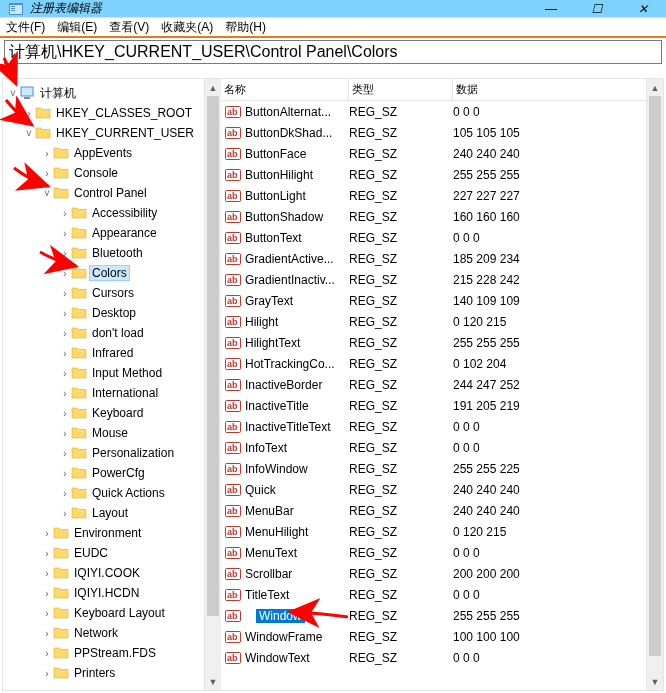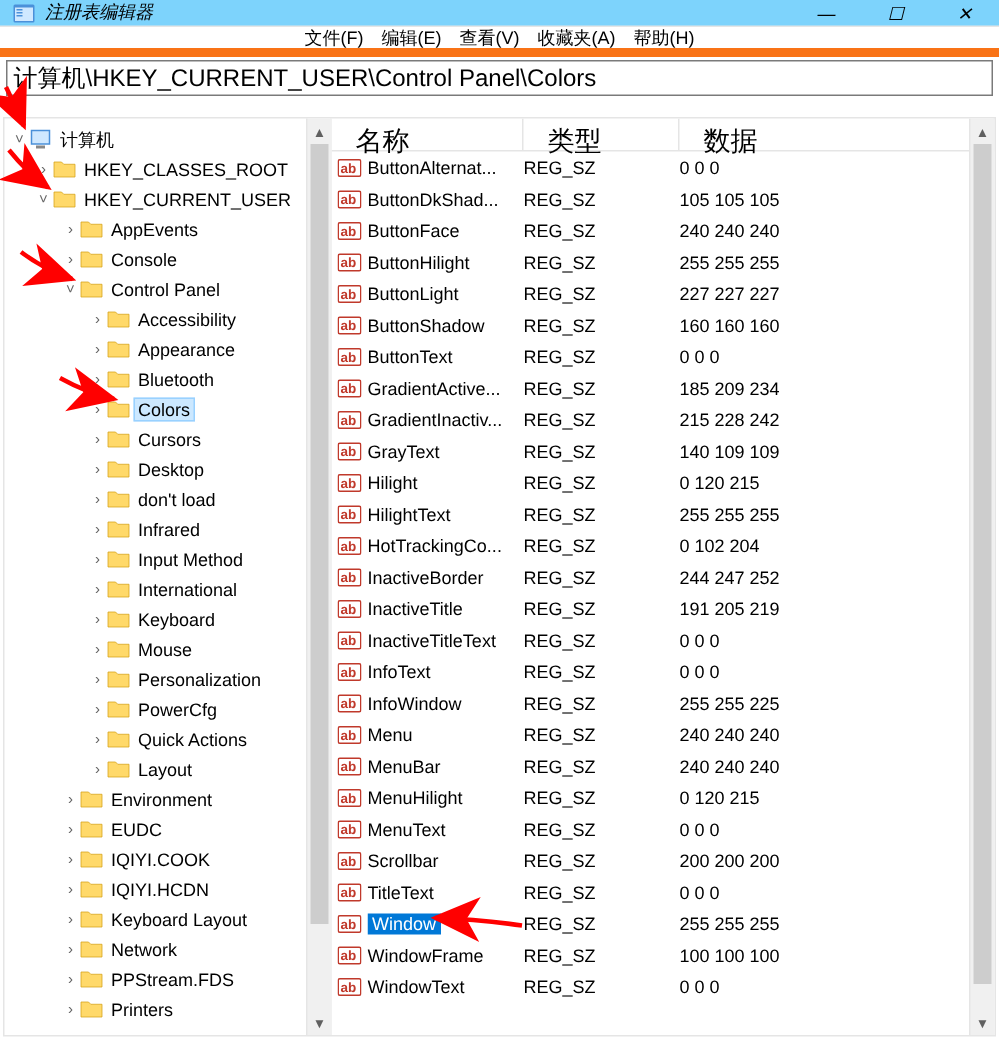--- a/index.html
+++ b/index.html
@@ -5,21 +5,21 @@
 * { box-sizing: border-box; margin: 0; padding: 0; font-family: "Microsoft YaHei", "Segoe UI", Tahoma, sans-serif; font-size: 12px; }
 body { width: 666px; height: 693px; background: #fff; position: relative; overflow: hidden; }
 
 
 .titlebar { height: 18px; background: #7dd3fc; display: flex; align-items: center; border-bottom: 1px solid #e5e5e5; font-style: italic; }
 .titlebar .appicon { width: 16px; height: 16px; margin: 0 6px 0 8px; }
 .titlebar .title { flex: 1; color: #000; font-size: 12px; }
 .titlebar .winbtn { width: 46px; height: 30px; display: flex; align-items: center; justify-content: center; color: #000; }
 
 
-.menubar { height: 20px; display: flex; align-items: center; padding: 0 0; border-bottom: 6px solid #f97316; justify-content: center; }
+.menubar { height: 20px; display: flex; align-items: center; padding: 0 0; border-bottom: 2px solid #f97316; }
 .menubar .menuitem { padding: 2px 6px; color: #000; font-size: 12px; }
 
 
 .addressbar { height: 24px; border: 1px solid #7a7a7a; margin: 2px 4px; display: flex; align-items: center; padding: 0 4px; }
 .addressbar .path { flex: 1; font-size: 16px; color: #000; }
 
 
 .main { position: absolute; top: 78px; left: 2px; right: 2px; bottom: 2px; display: flex; border: 1px solid #e5e5e5; }
 .treepane { width: 218px; overflow: hidden; border-right: 1px solid #e5e5e5; position: relative; padding-top: 4px; }
 .listpane { flex: 1; overflow: hidden; position: relative; }
@@ -33,31 +33,31 @@
 .indent0 { padding-left: 4px; }
 .indent1 { padding-left: 20px; }
 .indent2 { padding-left: 38px; }
 .indent3 { padding-left: 56px; }
 
 
 .folder-svg { fill: #ffd96a; stroke: #d4a017; stroke-width: 0.5; }
 
 
 .listhead { height: 22px; display: flex; border-bottom: 1px solid #e5e5e5; }
-.listhead .col { padding: 3px 16px; font-size: 18px; border-right: 1px solid #e5e5e5; }
+.listhead .col { padding: 3px 3px; font-size: 11px; border-right: 1px solid #e5e5e5; }
 .col-name { width: 128px; }
 .col-type { width: 104px; }
 .col-data { flex: 1; }
 .listbody { }
 .listrow { height: 21px; display: flex; align-items: center; }
 .listrow .vicon { width: 16px; height: 16px; margin: 0 4px 0 4px; flex-shrink: 0; }
 .listrow .vname { width: 104px; font-size: 12px; padding-left: 0; overflow: hidden; text-overflow: ellipsis; white-space: nowrap; }
 .listrow .vtype { width: 104px; font-size: 12px; }
 .listrow .vdata { flex: 1; font-size: 12px; }
-.listrow.selected .vname span { background: #0078d7; color: #fff; padding: 1px 3px; }
+.listrow.selected .vname span { background: #0078d7; color: #fff; padding: 1px 3px; margin-left: 11px; }
 
 
 .ab-svg-rect { fill: #fff; stroke: #c0392b; stroke-width: 1; }
 .ab-svg-text { fill: #c0392b; font-size: 9px; font-weight: bold; font-family: Arial; }
 
 
 .arrow { position: absolute; pointer-events: none; z-index: 100; }
 
 
 .vscroll { position: absolute; right: 0; top: 0; bottom: 0; width: 17px; background: #f0f0f0; border-left: 1px solid #e5e5e5; }
@@ -474,21 +474,21 @@
           </svg>
           <div class="vname"><span>InfoWindow</span></div>
           <div class="vtype">REG_SZ</div>
           <div class="vdata">255 255 225</div>
         </div>
         <div class="listrow ">
           <svg class="vicon" viewBox="0 0 16 16">
             <rect class="ab-svg-rect" x="0.5" y="2.5" width="15" height="11" rx="1"></rect>
             <text class="ab-svg-text" x="2" y="11">ab</text>
           </svg>
-          <div class="vname"><span>Menu</span></div>
+          <div class="vname"><span>Quick</span></div>
           <div class="vtype">REG_SZ</div>
           <div class="vdata">240 240 240</div>
         </div>
         <div class="listrow ">
           <svg class="vicon" viewBox="0 0 16 16">
             <rect class="ab-svg-rect" x="0.5" y="2.5" width="15" height="11" rx="1"></rect>
             <text class="ab-svg-text" x="2" y="11">ab</text>
           </svg>
           <div class="vname"><span>MenuBar</span></div>
           <div class="vtype">REG_SZ</div>

